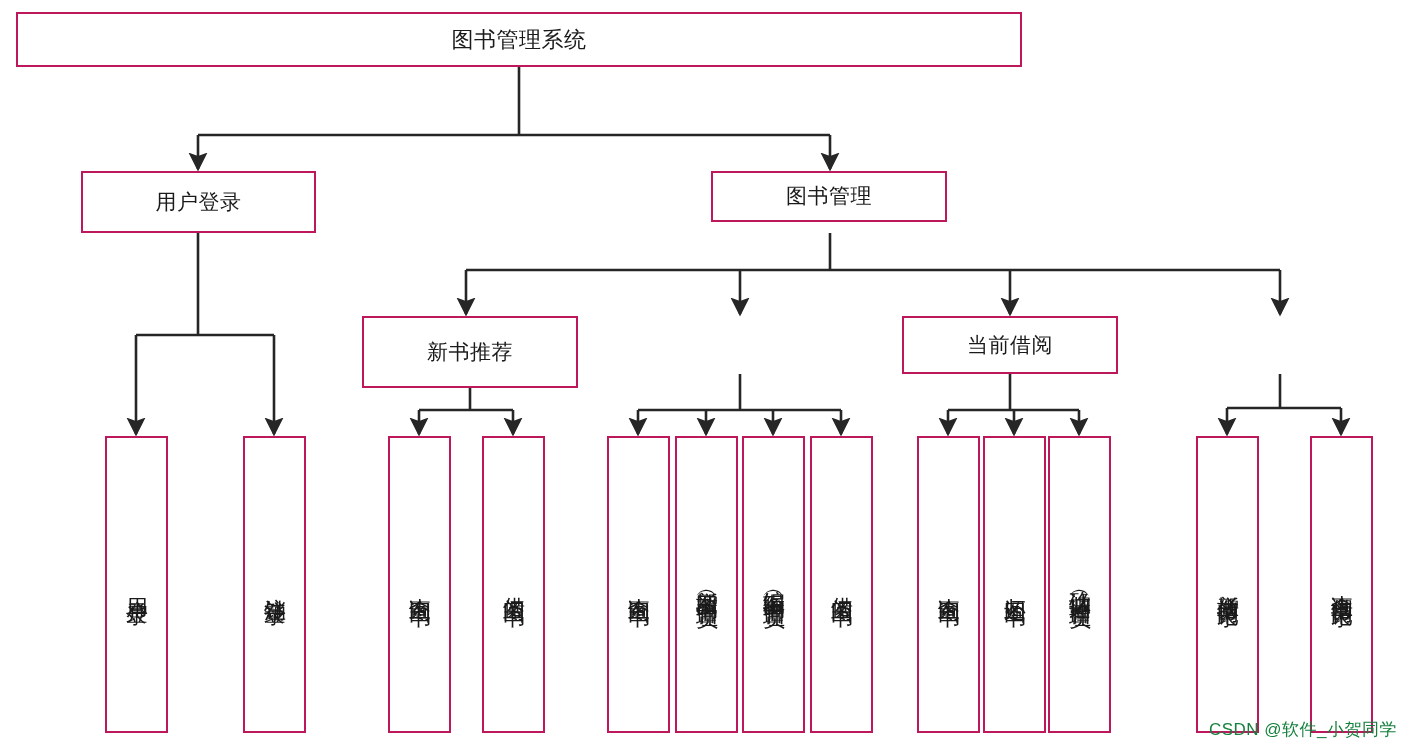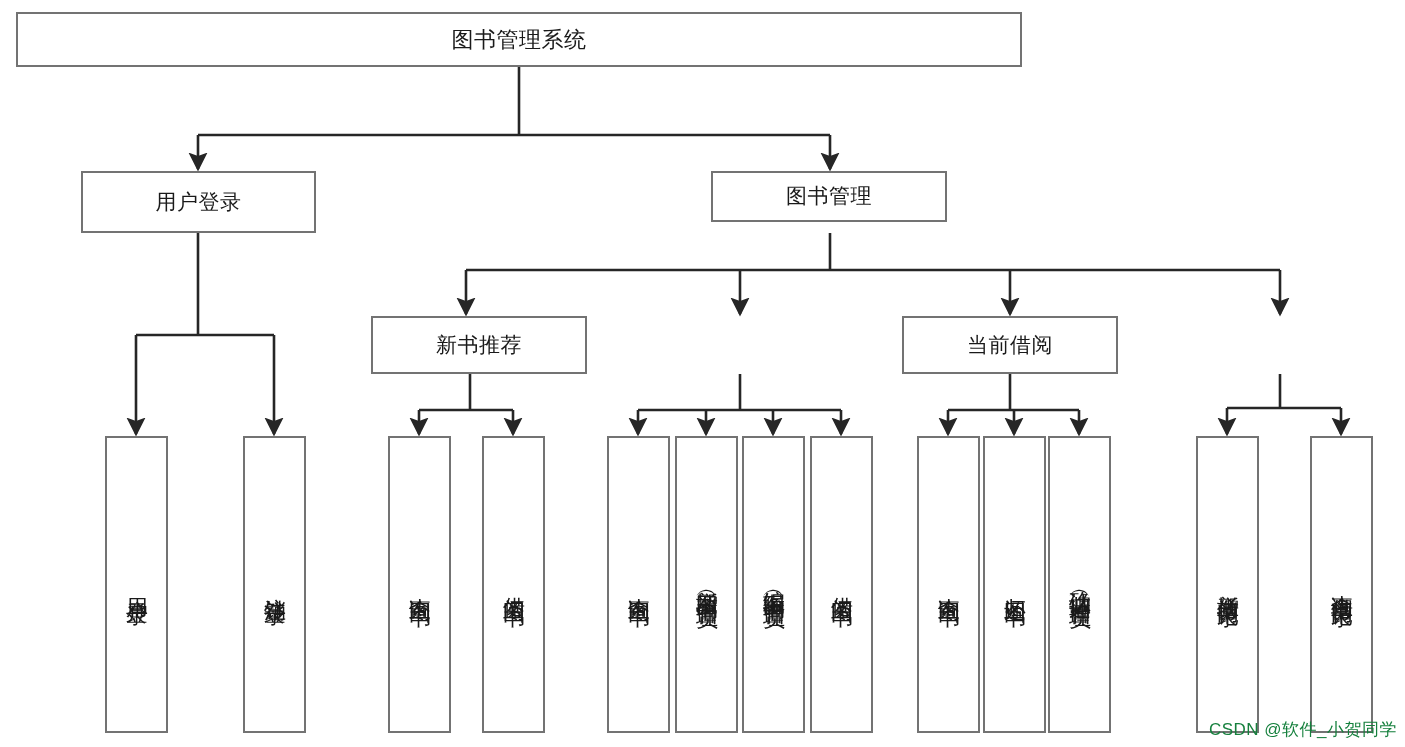--- a/index.html
+++ b/index.html
@@ -21,21 +21,21 @@
     position: absolute;
     left: 0;
     top: 0;
     width: 1405px;
     height: 747px;
     pointer-events: none;
   }
   .node {
     position: absolute;
     box-sizing: border-box;
-    border: 2px solid #737373;
+    border: 2px solid #be185d;
     background: #ffffff;
     display: flex;
     align-items: center;
     justify-content: center;
     color: #1a1a1a;
   }
   .node .label {
     font-size: 21px;
     line-height: 1.15;
     letter-spacing: 0.5px;
@@ -125,21 +125,21 @@
     <span class="label">图书管理系统</span>
   </div>
 
   <div class="node" style="left:81px; top:171px; width:235px; height:62px;">
     <span class="label">用户登录</span>
   </div>
   <div class="node" style="left:711px; top:171px; width:236px; height:51px;">
     <span class="label">图书管理</span>
   </div>
 
-  <div class="node" style="left:362px; top:316px; width:216px; height:58px;margin-left:9px;">
+  <div class="node" style="left:362px; top:316px; width:216px; height:72px;">
     <span class="label">新书推荐</span>
   </div>
   <div class="node" style="left:902px; top:316px; width:216px; height:58px;">
     <span class="label">当前借阅</span>
   </div>
 
   <div class="node vert" style="left:105px; top:436px; width:63px; height:297px;">
     <span class="label">用户登录</span>
   </div>
   <div class="node vert" style="left:243px; top:436px; width:63px; height:297px;">

